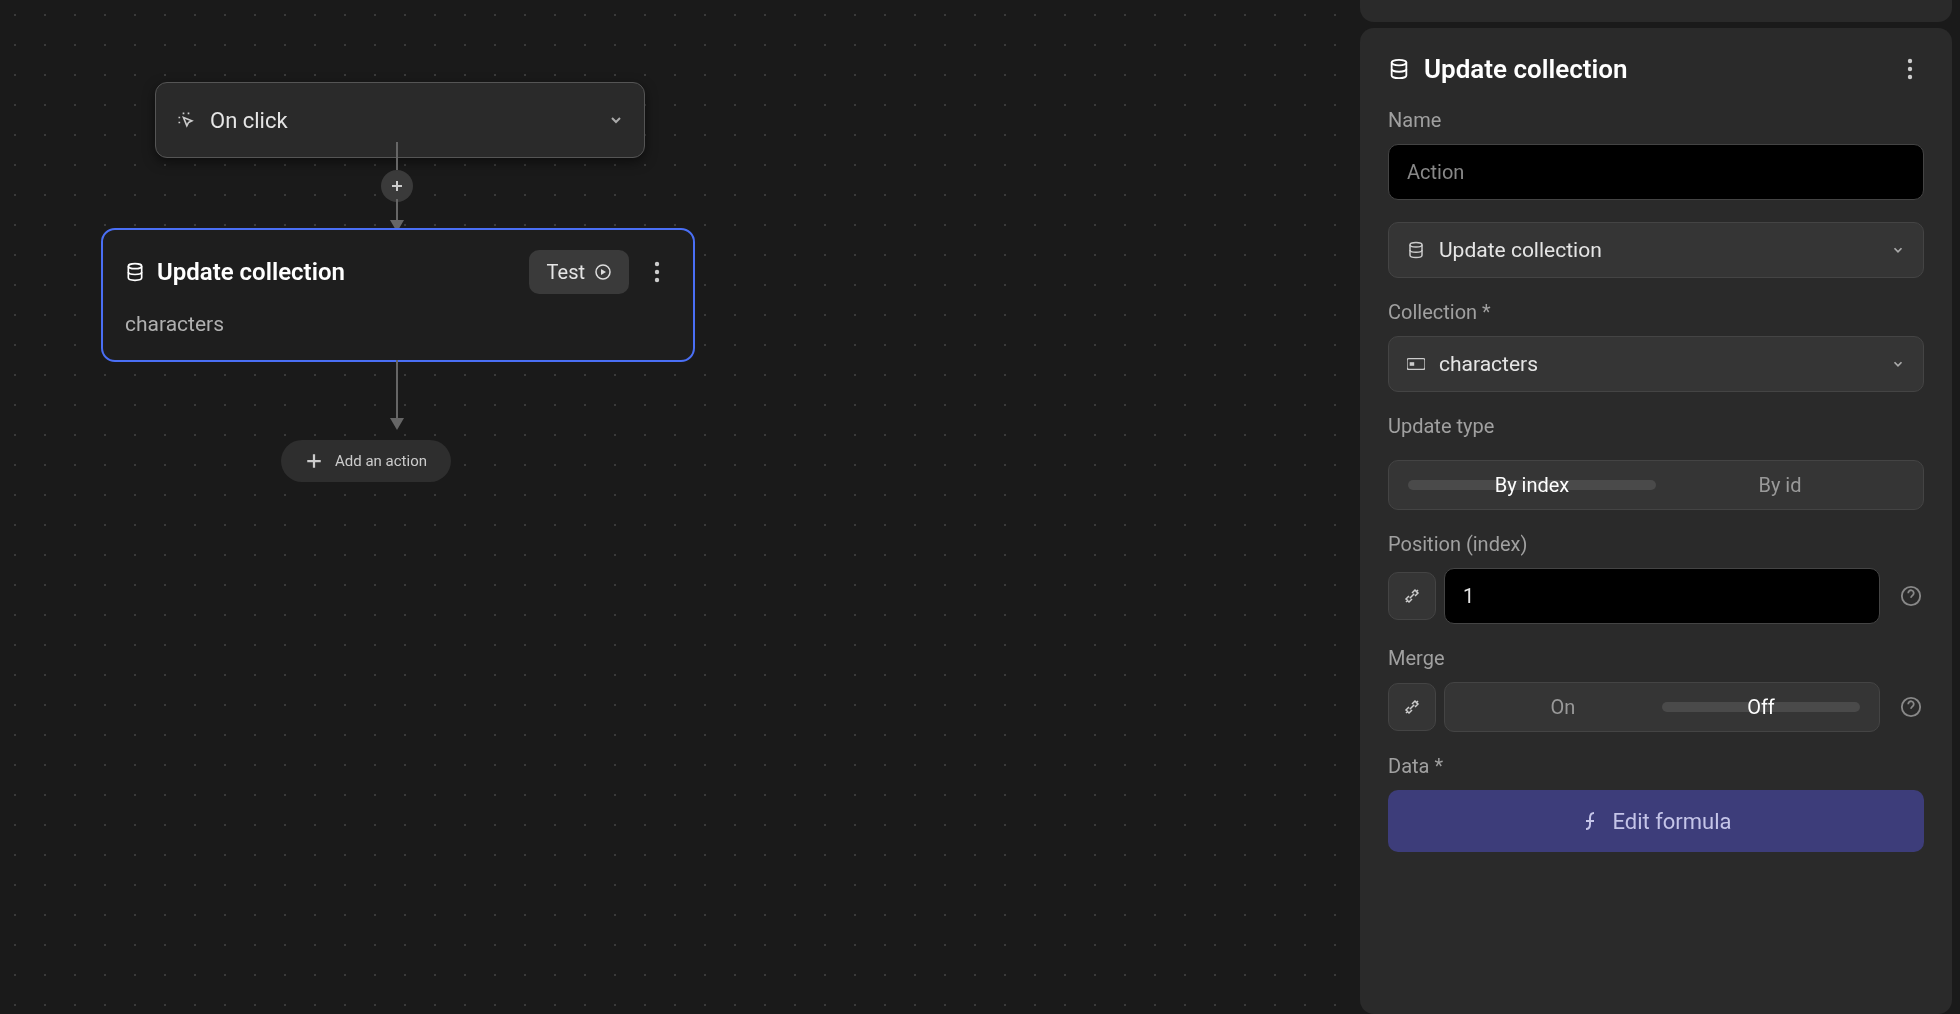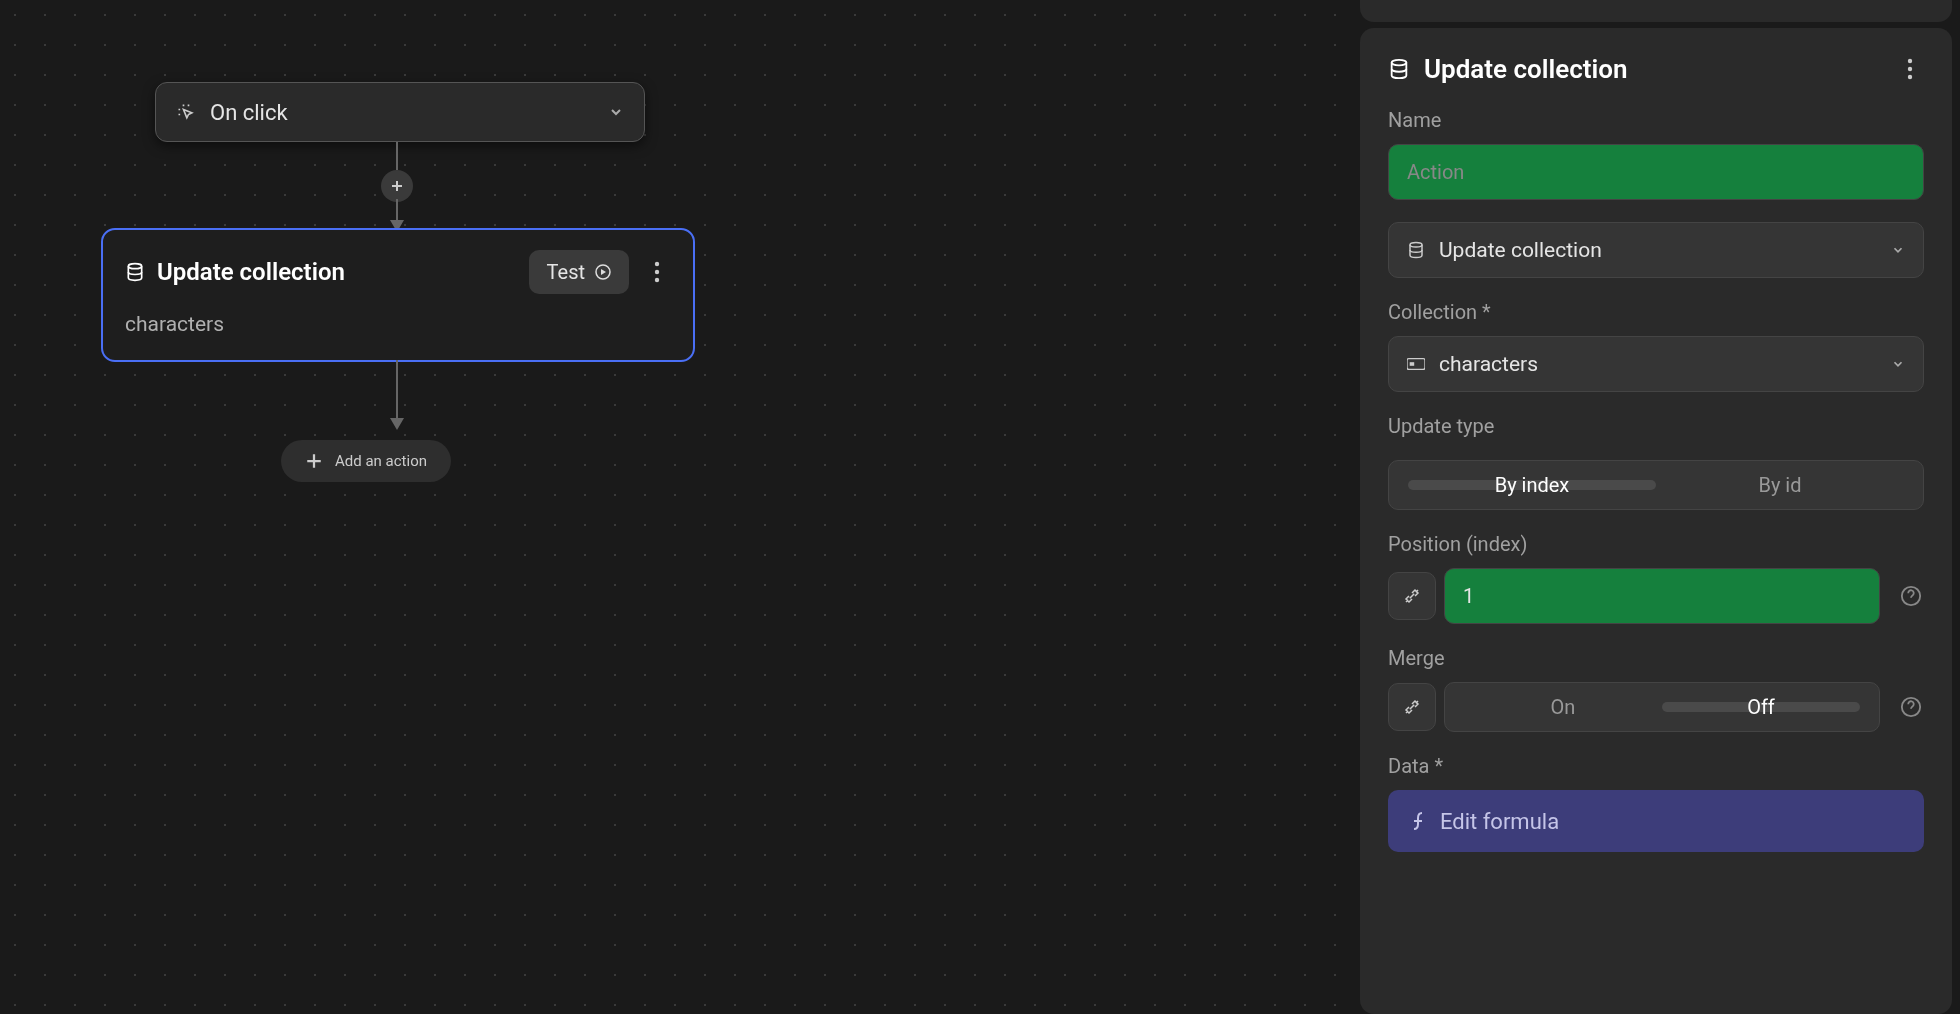--- a/index.html
+++ b/index.html
@@ -24,21 +24,21 @@
   background-image: radial-gradient(circle, #3a3a3a 1.5px, transparent 1.5px);
   background-size: 30px 30px;
   background-position: 0 0;
 }
 
 .trigger-node {
   position: absolute;
   left: 155px;
   top: 82px;
   width: 490px;
-  height: 60px;
+  height: 76px;
   background: #2a2a2a;
   border: 1px solid #555;
   border-radius: 12px;
   display: flex;
   align-items: center;
   padding: 0 20px;
   box-shadow: 0 4px 12px rgba(0,0,0,0.5);
 }
 
 .trigger-icon {
@@ -215,21 +215,21 @@
   display: block;
 }
 
 .field-group {
   margin-bottom: 22px;
 }
 
 .text-input {
   width: 100%;
   height: 56px;
-  background: #15803d;
+  background: #000000;
   border: 1px solid #444;
   border-radius: 10px;
   padding: 0 18px;
   color: #e5e5e5;
   font-size: 20px;
 }
 
 .text-input::placeholder { color: #888; }
 
 .select-box {
@@ -310,20 +310,21 @@
   background: #3d3d7a;
   border: none;
   border-radius: 10px;
   color: #c5c5e8;
   font-size: 22px;
   display: flex;
   align-items: center;
   padding: 0 20px;
   gap: 14px;
   cursor: pointer;
+  justify-content: center;
 }
 
 svg { display: block; }
 </style>
 </head>
 <body>
 
 <div class="canvas">
 
   <div class="trigger-node">

